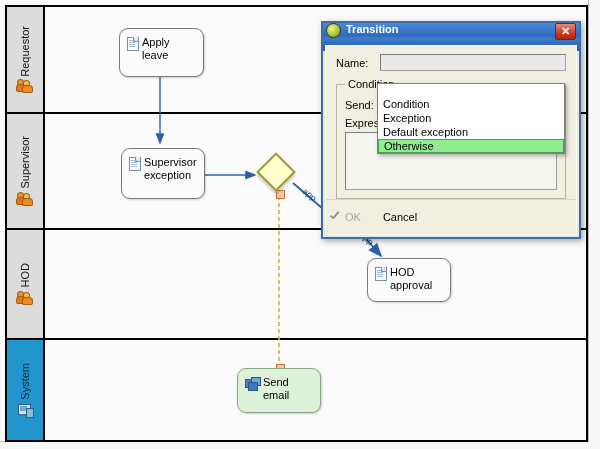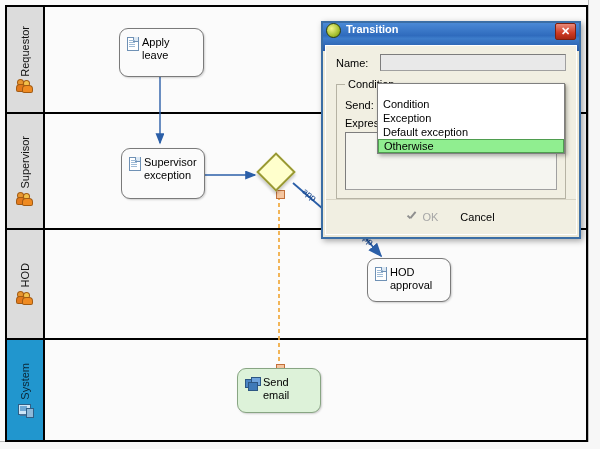--- a/index.html
+++ b/index.html
@@ -118,21 +118,21 @@
   .combo-text{padding-left:4px;font-size:11px;flex:1 1 auto;}
   .combo-btn{width:17px;height:100%;background:linear-gradient(to bottom,#fdfdfd,#e2e2e2);
              border-left:1px solid #cfcfcf;display:flex;align-items:center;justify-content:center;}
   .combo-btn span{display:block;width:0;height:0;border-left:4px solid transparent;
                   border-right:4px solid transparent;border-top:5px solid #8fbf8f;}
   .expr-label{font-size:11px;margin:2px 0 3px 0;}
   .expr-box{height:56px;background:#f5f5f0;border:1px solid #a0a0a0;
             border-top-color:#7d7d7d;border-left-color:#7d7d7d;}
 
   .dlg-foot{position:absolute;left:0;right:0;bottom:0;height:34px;background:#f1efe2;
-            border-top:1px solid #d8d5c6;display:flex;align-items:center;justify-content:center;gap:14px;}
+            border-top:1px solid #d8d5c6;display:flex;align-items:center;justify-content:flex-start;gap:14px;}
   .btn{font-size:11px;display:flex;align-items:center;gap:4px;padding:2px 4px;}
   .btn.disabled{color:#a6a6a6;}
   .check{width:11px;height:9px;position:relative;display:inline-block;}
   .check:before{content:"";position:absolute;left:0;top:3px;width:4px;height:2px;
                 background:#8f8f8f;transform:rotate(45deg);}
   .check:after{content:"";position:absolute;left:2px;top:1px;width:8px;height:2px;
                background:#8f8f8f;transform:rotate(-50deg);}
 
   
   .dropdown{position:absolute;left:51px;top:37px;width:188px;background:#ffffff;

